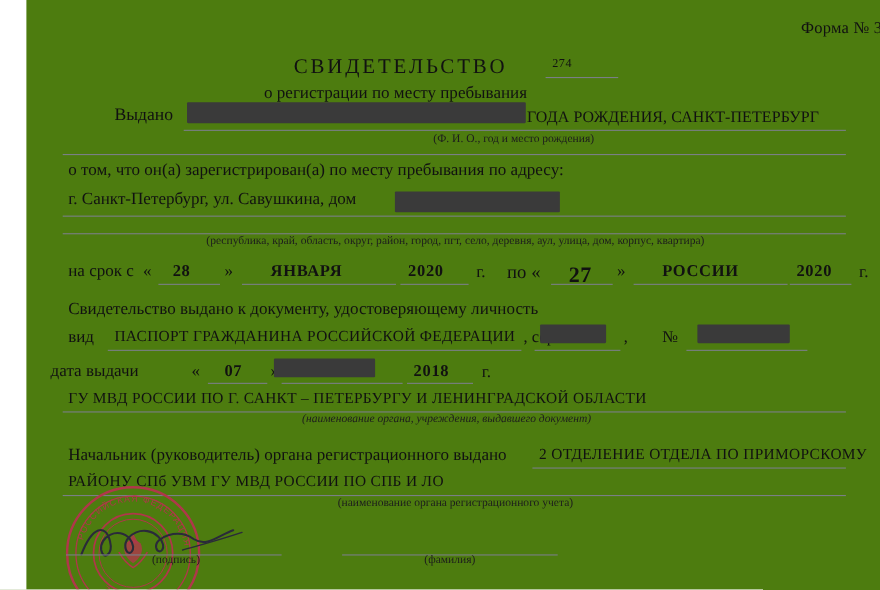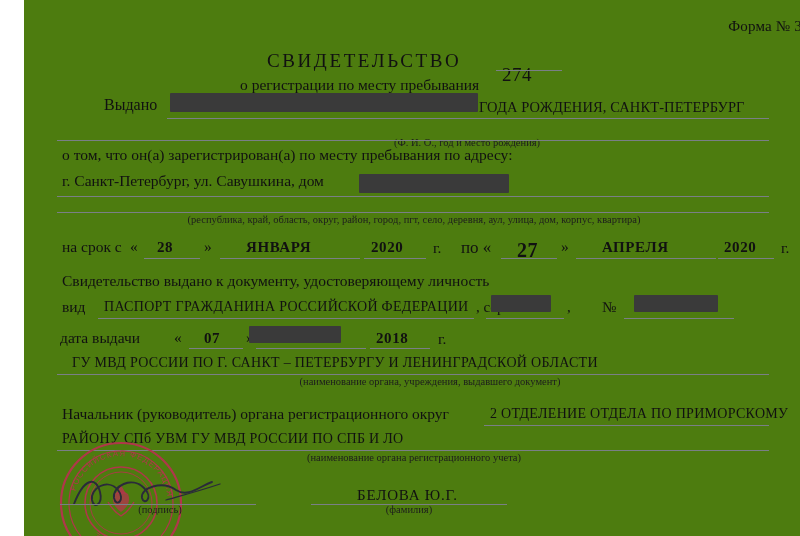--- a/index.html
+++ b/index.html
@@ -37,23 +37,23 @@
     letter-spacing: 0.2px;
   }
   .title-main {
     top: 50px;
     left: 243px;
     font-size: 19px;
     letter-spacing: 2.6px;
     font-weight: 400;
   }
   .title-number {
-    top: 64px;
+    top: 52px;
     left: 478px;
-    font-size: 19px;
+    font-size: 11px;
     letter-spacing: 0.5px;
   }
   .title-sub {
     top: 76px;
     left: 216px;
     font-size: 15.5px;
   }
   .lbl-vydano {
     top: 96px;
     left: 80px;
@@ -121,21 +121,21 @@
   <div class="abs title-number">274</div>
   <div class="rule" style="left:472px; top:70px; width:66px;"></div>
 
   <div class="abs title-sub">о регистрации по месту пребывания</div>
 
   <div class="abs lbl-vydano">Выдано</div>
   <div class="abs txt-birth">ГОДА РОЖДЕНИЯ, САНКТ-ПЕТЕРБУРГ</div>
   <div class="redact" style="left:146px; top:93px; width:308px; height:19px;"></div>
   <div class="rule" style="left:143px; top:118px; width:602px;"></div>
 
-  <div class="cap" style="left:283px; top:137px; width:320px;">(Ф. И. О., год и место рождения)</div>
+  <div class="cap" style="left:283px; top:121px; width:320px;">(Ф. И. О., год и место рождения)</div>
 
   <div class="rule" style="left:33px; top:140px; width:712px;"></div>
 
   <div class="line-text" style="left:38px; top:146px;">о том, что он(а) зарегистрирован(а) по месту пребывания по адресу:</div>
 
   <div class="line-text" style="left:38px; top:172px;">г. Санкт-Петербург, ул. Савушкина, дом</div>
   <div class="redact" style="left:335px; top:174px; width:150px; height:19px;"></div>
   <div class="rule" style="left:33px; top:196px; width:712px;"></div>
 
   <div class="rule" style="left:33px; top:212px; width:712px;"></div>
@@ -148,55 +148,55 @@
   <div class="quote abs" style="left:180px; top:238px;">»</div>
   <div class="abs bold-date" style="left:222px; top:239px; font-size:15px;">ЯНВАРЯ</div>
   <div class="rule" style="left:196px; top:258px; width:140px;"></div>
   <div class="abs bold-date" style="left:347px; top:239px; font-size:15px;">2020</div>
   <div class="rule" style="left:340px; top:258px; width:62px;"></div>
   <div class="abs" style="left:409px; top:239px; font-size:15.5px;">г.</div>
   <div class="abs" style="left:437px; top:238px; font-size:17px;">по «</div>
   <div class="abs bold-date" style="left:493px; top:239px; font-size:20px;">27</div>
   <div class="rule" style="left:477px; top:258px; width:56px;"></div>
   <div class="quote abs" style="left:537px; top:238px;">»</div>
-  <div class="abs bold-date" style="left:578px; top:239px; font-size:15px;">АПРЕЛЯ</div>
+  <div class="abs bold-date" style="left:578px; top:239px; font-size:15px;">РОССИИ</div>
   <div class="rule" style="left:552px; top:258px; width:140px;"></div>
   <div class="abs bold-date" style="left:700px; top:239px; font-size:15px;">2020</div>
   <div class="rule" style="left:694px; top:258px; width:56px;"></div>
   <div class="abs" style="left:757px; top:239px; font-size:15.5px;">г.</div>
 
   <div class="line-text" style="left:38px; top:272px;">Свидетельство выдано к документу, удостоверяющему личность</div>
 
   <div class="line-text" style="left:38px; top:298px;">вид</div>
   <div class="small-caps-line" style="left:80px; top:299px;">ПАСПОРТ ГРАЖДАНИНА РОССИЙСКОЙ ФЕДЕРАЦИИ</div>
   <div class="rule" style="left:74px; top:318px; width:376px;"></div>
   <div class="abs" style="left:452px; top:299px; font-size:15px;">, серия</div>
   <div class="redact" style="left:467px; top:295px; width:60px; height:17px;"></div>
   <div class="rule" style="left:462px; top:318px; width:78px;"></div>
   <div class="abs" style="left:543px; top:299px; font-size:15px;">,</div>
   <div class="abs" style="left:578px; top:299px; font-size:15px;">№</div>
   <div class="redact" style="left:610px; top:295px; width:84px; height:17px;"></div>
   <div class="rule" style="left:600px; top:318px; width:110px;"></div>
 
-  <div class="line-text" style="left:36px; top:329px;">дата выдачи</div>
+  <div class="line-text" style="left:22px; top:329px;">дата выдачи</div>
   <div class="abs" style="left:150px; top:329px; font-size:15.5px;">«</div>
   <div class="abs bold-date" style="left:180px; top:330px; font-size:15px;">07</div>
   <div class="rule" style="left:165px; top:348px; width:54px;"></div>
   <div class="abs" style="left:222px; top:329px; font-size:15.5px;">»</div>
   <div class="redact" style="left:225px; top:326px; width:92px; height:17px;"></div>
   <div class="rule" style="left:232px; top:348px; width:110px;"></div>
   <div class="abs bold-date" style="left:352px; top:330px; font-size:15px;">2018</div>
   <div class="rule" style="left:346px; top:348px; width:60px;"></div>
   <div class="abs" style="left:414px; top:330px; font-size:15.5px;">г.</div>
 
-  <div class="small-caps-line" style="left:48px; top:355px;">ГУ  МВД  РОССИИ  ПО  Г. САНКТ – ПЕТЕРБУРГУ  И  ЛЕНИНГРАДСКОЙ ОБЛАСТИ</div>
+  <div class="small-caps-line" style="left:38px; top:355px;">ГУ  МВД  РОССИИ  ПО  Г. САНКТ – ПЕТЕРБУРГУ  И  ЛЕНИНГРАДСКОЙ ОБЛАСТИ</div>
   <div class="rule" style="left:33px; top:374px; width:712px;"></div>
-  <div class="cap" style="left:246px; top:376px; width:320px;">(наименование органа, учреждения, выдавшего документ)</div>
-
-  <div class="line-text" style="left:38px; top:405px;">Начальник (руководитель) органа регистрационного округ</div>
+  <div class="cap" style="left:222px; top:376px; width:320px;font-style:italic;">(наименование органа, учреждения, выдавшего документ)</div>
+
+  <div class="line-text" style="left:38px; top:405px;">Начальник (руководитель) органа регистрационного выдано</div>
   <div class="small-caps-line" style="left:466px; top:406px;">2 ОТДЕЛЕНИЕ ОТДЕЛА  ПО ПРИМОРСКОМУ</div>
   <div class="rule" style="left:460px; top:425px; width:285px;"></div>
   <div class="small-caps-line" style="left:38px; top:431px;">РАЙОНУ СПб УВМ  ГУ  МВД РОССИИ  ПО СПБ  И  ЛО</div>
   <div class="rule" style="left:33px; top:450px; width:712px;"></div>
   <div class="cap" style="left:230px; top:452px; width:320px;">(наименование органа регистрационного учета)</div>
 
   <div class="stamp">
     <svg width="126" height="126" viewBox="0 0 126 126">
       <circle cx="63" cy="63" r="60" fill="none" stroke="#b0374a" stroke-width="2.2"></circle>
       <circle cx="63" cy="63" r="52" fill="none" stroke="#b0374a" stroke-width="1.2"></circle>
@@ -221,17 +221,16 @@
   <div class="sign">
     <svg width="160" height="46" viewBox="0 0 160 46">
       <path d="M4 34 C14 8, 26 6, 30 22 C33 34, 24 40, 22 30 C20 18, 38 8, 48 20 C56 30, 46 38, 44 28 C42 16, 62 6, 74 18 C84 28, 74 36, 72 28 C70 18, 92 10, 106 20 C118 28, 130 16, 142 12" fill="none" stroke="#2a2a3a" stroke-width="1.9" stroke-linecap="round"></path>
       <path d="M96 30 C110 26, 126 22, 150 14" fill="none" stroke="#2a2a3a" stroke-width="1.3" stroke-linecap="round"></path>
     </svg>
   </div>
 
   <div class="rule" style="left:36px; top:504px; width:196px;"></div>
   <div class="cap" style="left:96px; top:504px; width:80px;">(подпись)</div>
 
-  <div class="fam-name">БЕЛОВА Ю.Г.</div>
   <div class="rule" style="left:287px; top:504px; width:196px;"></div>
   <div class="cap" style="left:345px; top:504px; width:80px;">(фамилия)</div>
 
 </div>
 
 </body></html>

